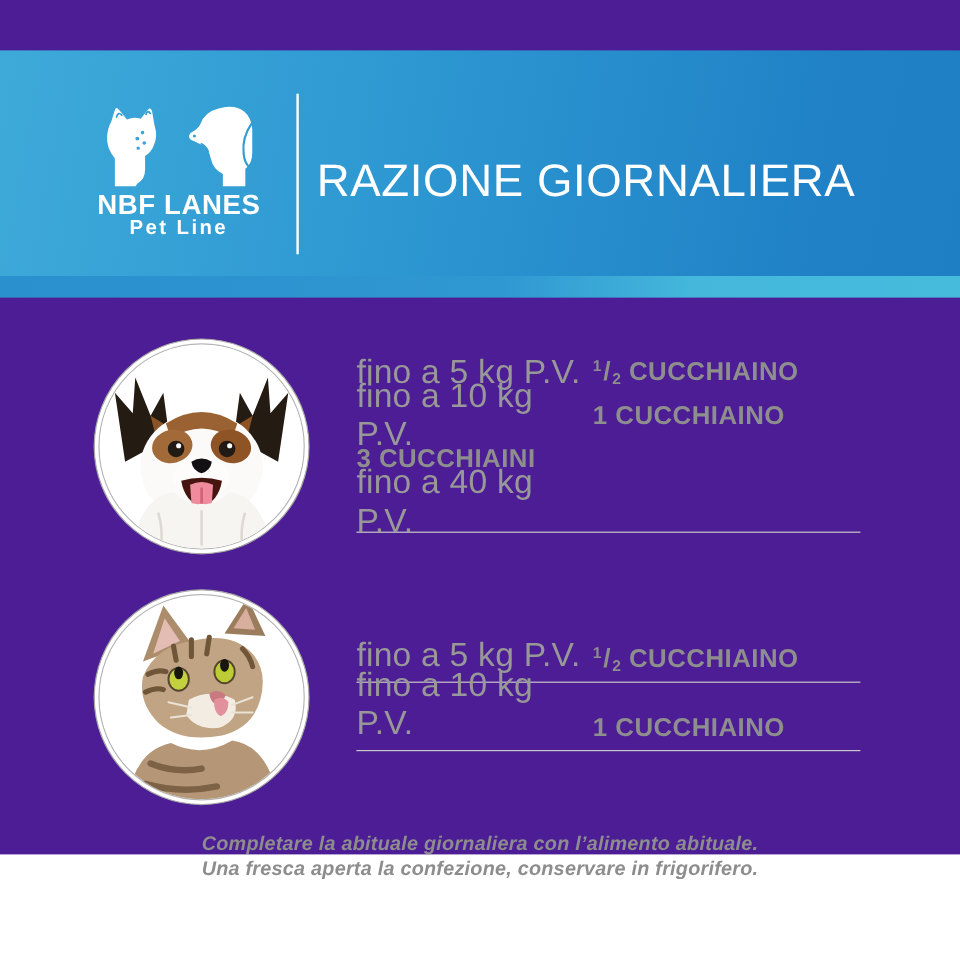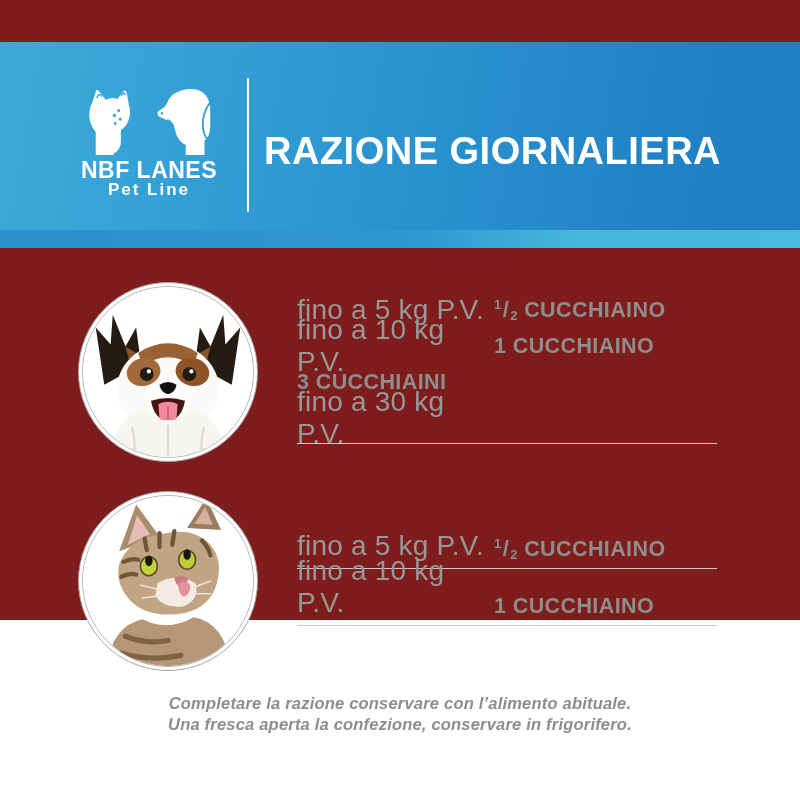--- a/index.html
+++ b/index.html
@@ -1,34 +1,34 @@
 <!DOCTYPE html>
 <html><head>
 <meta charset="utf-8">
 <style>
   * { margin:0; padding:0; box-sizing:border-box; }
   html,body { background:#ffffff; }
   body { width:800px; height:800px; position:relative; overflow:hidden;
          font-family:"Liberation Sans","DejaVu Sans",sans-serif; }
-  .page { position:absolute; inset:0; width:800px; height:620px; background:#7f1d1d; }
+  .page { position:absolute; inset:0; width:800px; height:712px; background:#4c1d95; }
 
   
   .banner { position:absolute; left:0; top:42px; width:800px; height:188px;
             background:linear-gradient(100deg,#3eaad9 0%,#2c96d1 45%,#2081c6 85%,#1f7fc4 100%); }
   .banner-strip { position:absolute; left:0; top:188px; width:800px; height:18px;
             background:linear-gradient(93deg,#2b90ce 0%,#2f97d2 52%,#44b7db 72%,#47bbdc 100%); }
   .logo-art { position:absolute; left:76px; top:44px; width:146px; height:72px; }
   .brand-name { position:absolute; left:54px; top:118px; width:190px; text-align:center;
             color:#ffffff; font-size:23px; font-weight:700; letter-spacing:0.5px; line-height:20px; }
   .brand-tagline { position:absolute; left:54px; top:140px; width:190px; text-align:center;
             color:#ffffff; font-size:17px; font-weight:700; letter-spacing:2px; line-height:16px; }
   .divider { position:absolute; left:247px; top:36px; width:2px; height:134px;
             background:#ffffff; border-radius:1px; }
   .title { position:absolute; left:264px; top:88px; color:#ffffff; font-size:38px;
-            font-weight:700; letter-spacing:0.5px; line-height:42px; white-space:nowrap; }
+            font-weight:400; letter-spacing:0.5px; line-height:42px; white-space:nowrap; }
 
   
   .photo-circle { position:absolute; width:180px; height:180px; border-radius:50%;
             border:1.5px solid #a6a6a6; padding:3px; background:#fff; }
   .photo-inner { width:100%; height:100%; border-radius:50%; border:1.5px solid #b4b4b4;
             overflow:hidden; background:#fff; }
   .photo-inner svg { display:block; width:100%; height:100%; }
   .dog-circle { left:78px; top:282px; }
   .cat-circle { left:78px; top:491px; }
 
@@ -126,21 +126,21 @@
         <span class="dose"><span class="frac"><span class="num">1</span><span class="sl">/</span><span class="den">2</span></span> CUCCHIAINO</span>
       </div>
       <div class="row">
         <span class="weight">fino a 10 kg P.V.</span>
         <span class="dose">1 CUCCHIAINO</span>
       </div>
       <div class="row">
         <span class="dose">3 CUCCHIAINI</span>
       </div>
       <div class="row">
-        <span class="weight">fino a 30 kg P.V.</span>
+        <span class="weight">fino a 40 kg P.V.</span>
       </div>
     </div>
 
   <div class="photo-circle cat-circle">
     <div class="photo-inner">
       <svg viewBox="0 0 160 160" aria-hidden="true">
         <circle cx="80" cy="80" r="80" fill="#ffffff"></circle>
 
         <path d="M34,52 L50,8 L72,38 Z" fill="#ab8c6b"></path>
         <path d="M42,46 L51,18 L63,36 Z" fill="#e3bdb4"></path>
@@ -186,17 +186,17 @@
         <span class="weight">fino a 5 kg P.V.</span>
         <span class="dose"><span class="frac"><span class="num">1</span><span class="sl">/</span><span class="den">2</span></span> CUCCHIAINO</span>
       </div>
       <div class="row">
         <span class="weight">fino a 10 kg P.V.</span>
         <span class="dose">1 CUCCHIAINO</span>
       </div>
     </div>
 
   <footer class="footer">
-    <div>Completare la razione conservare con l’alimento abituale.</div>
+    <div>Completare la abituale giornaliera con l’alimento abituale.</div>
     <div>Una fresca aperta la confezione, conservare in frigorifero.</div>
   </footer>
 
 </div>
 
 </body></html>

